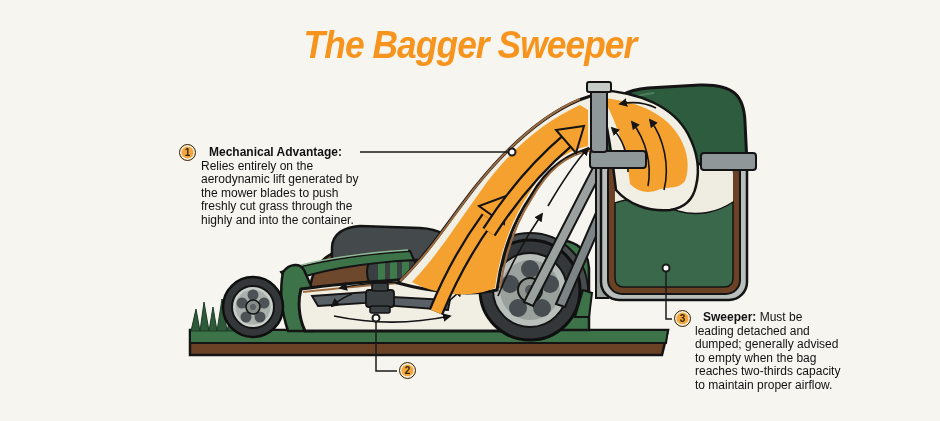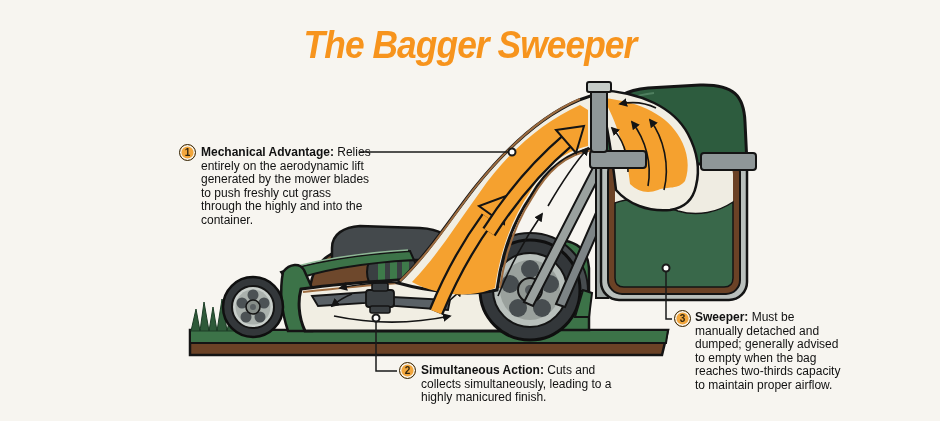--- a/index.html
+++ b/index.html
@@ -16,21 +16,21 @@
     letter-spacing:-1px;
     color:#f7941d;
     transform:scaleX(.93);
     white-space:nowrap;
   }
   .svg-layer{position:absolute;left:0;top:0;width:940px;height:421px;}
   .note{
     position:absolute;
     font-size:12px;line-height:13.6px;color:#111;
   }
-  .note b{font-weight:bold;}
+  .note b{font-weight:bold;margin-left:8px;}
   .badge{
     position:absolute;width:17px;height:17px;border-radius:50%;
     background:#f2a63c;border:1.6px solid #33270f;
     box-shadow:inset 0 0 0 1.4px #f7f5f0;
     box-sizing:border-box;
     font-size:10px;font-weight:bold;color:#33270f;
     display:flex;align-items:center;justify-content:center;
     line-height:1;
   }
   #note1{left:201px;top:146px;width:172px;}
@@ -194,26 +194,22 @@
     <span>1</span>
   </div>
   <div class="note" id="note1">
     <b>Mechanical Advantage:</b>
     <span>Relies entirely on the aerodynamic lift generated by the mower blades to push freshly cut grass through the highly and into the container.</span>
   </div>
 
   <div class="badge" id="badge2">
     <span>2</span>
   </div>
-  <div class="note" id="note2">
-    <b>Simultaneous Action:</b>
-    <span>Cuts and collects simultaneously, leading to a highly manicured finish.</span>
-  </div>
 
   <div class="badge" id="badge3">
     <span>3</span>
   </div>
   <div class="note" id="note3">
     <b>Sweeper:</b>
-    <span>Must be manually detached and dumped; generally advised to empty when the bag reaches two-thirds capacity to maintain proper airflow.</span>
+    <span>Must be leading detached and dumped; generally advised to empty when the bag reaches two-thirds capacity to maintain proper airflow.</span>
   </div>
 
 </div>
 
 </body></html>

